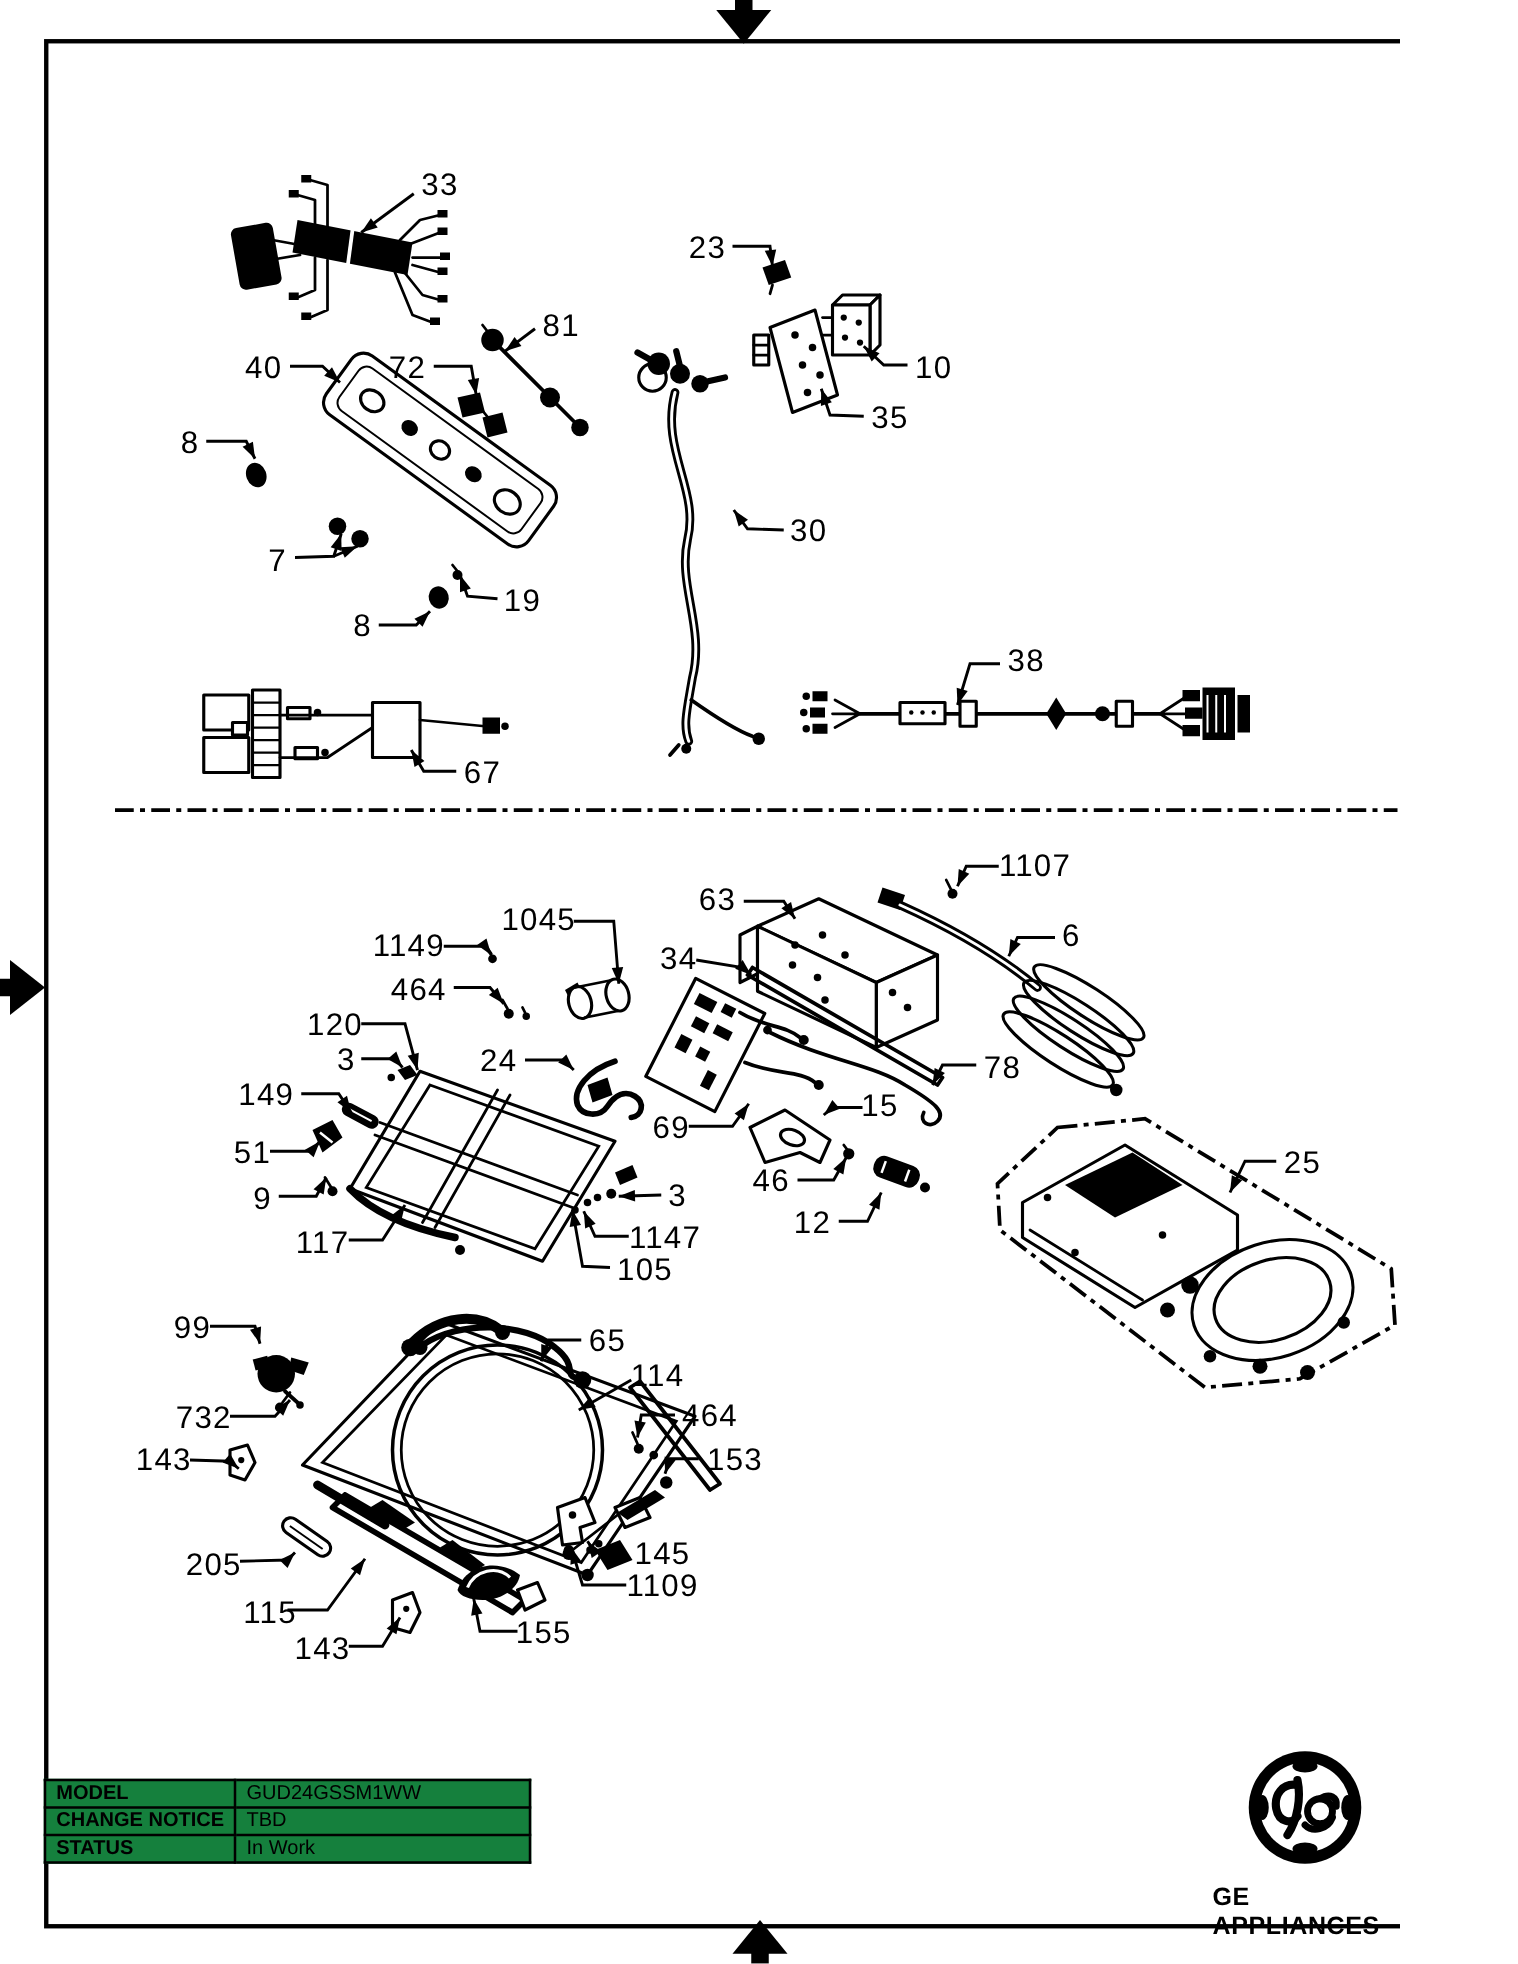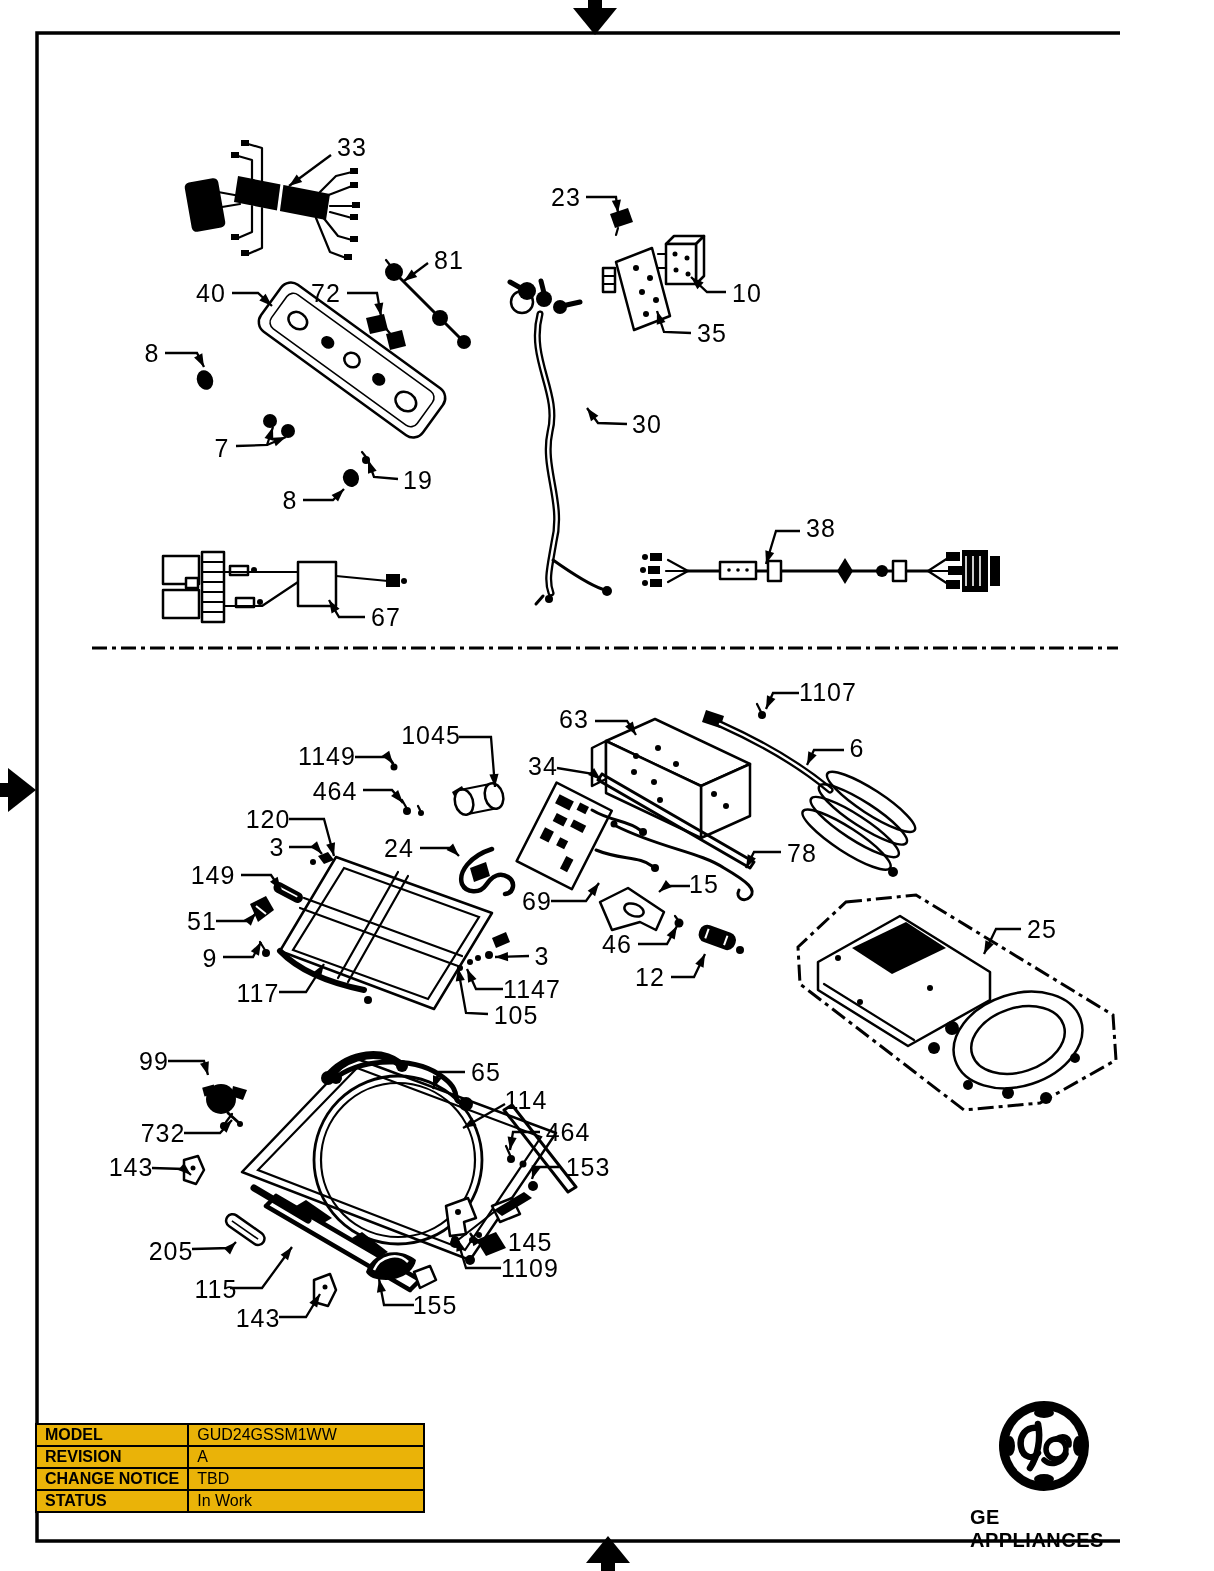--- a/index.html
+++ b/index.html
@@ -12,21 +12,21 @@
   .pf{fill:#000;stroke:none}
   .wire{fill:none;stroke:#000;stroke-width:2.2;stroke-linecap:round;stroke-linejoin:round}
   .w3{fill:none;stroke:#000;stroke-width:3;stroke-linecap:round}
   .thick{fill:none;stroke:#000;stroke-width:5;stroke-linecap:round}
   .tube{fill:none;stroke:#000;stroke-width:7;stroke-linecap:round}
   .tubecore{fill:none;stroke:#fff;stroke-width:2.4;stroke-linecap:round}
   .lead{fill:none;stroke:#000;stroke-width:2.3}
   .ah{fill:#000}
   .clabel{font:25px "Liberation Sans",sans-serif;text-anchor:middle;fill:#000;letter-spacing:1px}
   
-  .tb{position:absolute;left:35px;top:1423px;border-collapse:collapse;background:#eab308}
+  .tb{position:absolute;left:35px;top:1423px;border-collapse:collapse;background:#15803d}
   .tb td{border:2.5px solid #000;height:20px;font-size:16px;padding:0 8px;white-space:nowrap}
   .tb td.k{font-weight:bold;width:132px}
   .tb td.v{width:218px}
   
   .logo{position:absolute;left:970px;top:1396px;width:168px;}
   .logo .nm{font-weight:bold;font-size:20px;letter-spacing:.5px;margin-top:2px}
 </style>
 </head>
 <body>
 
@@ -691,24 +691,20 @@
       </g>
 </svg>
 
 <table class="tb">
   <tbody>
         <tr>
     <td class="k">MODEL</td>
     <td class="v">GUD24GSSM1WW</td>
   </tr>
   <tr>
-    <td class="k">REVISION</td>
-    <td class="v">A</td>
-  </tr>
-  <tr>
     <td class="k">CHANGE NOTICE</td>
     <td class="v">TBD</td>
   </tr>
   <tr>
     <td class="k">STATUS</td>
     <td class="v">In Work</td>
   </tr>
 </tbody>
     </table>
 

